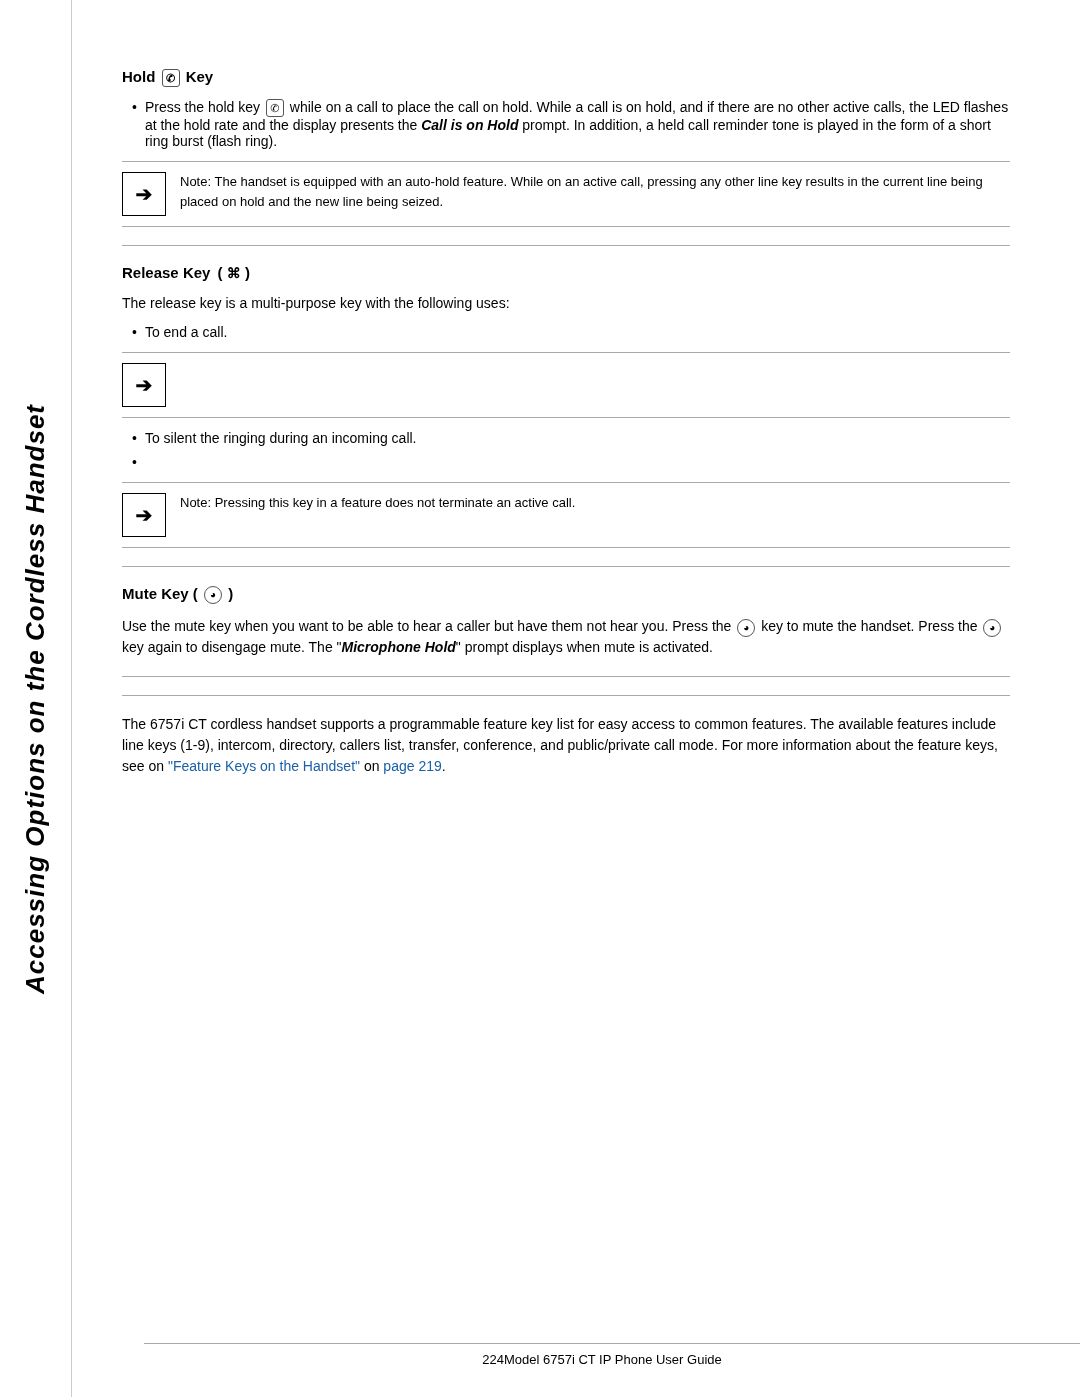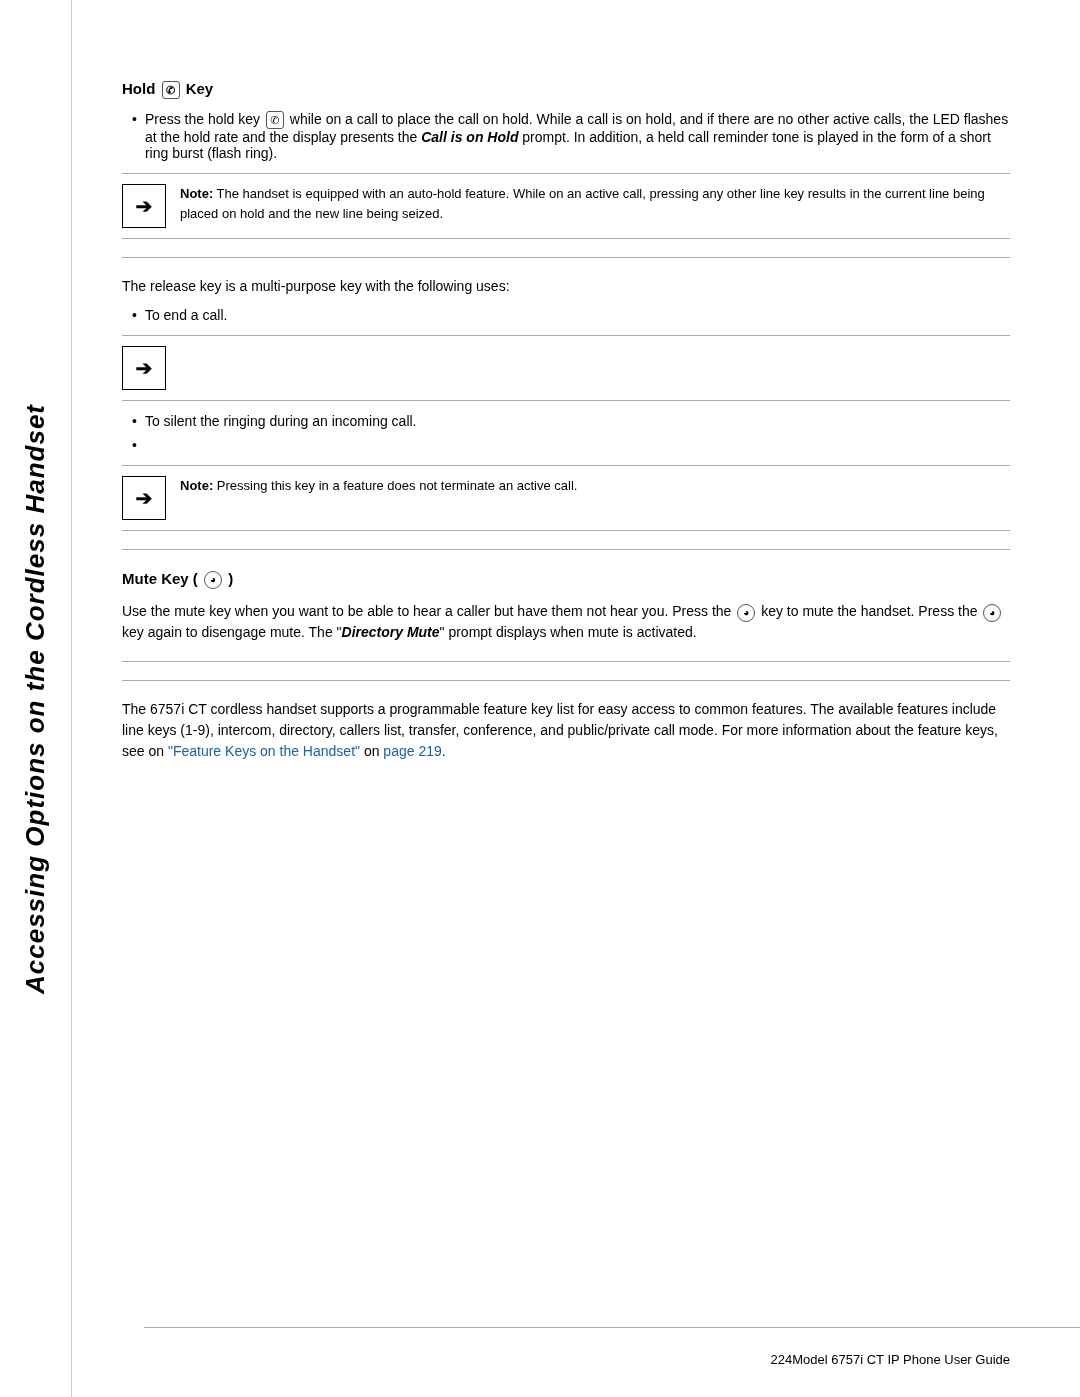--- a/index.html
+++ b/index.html
@@ -47,21 +47,21 @@
       flex: 1;
       padding: 60px 70px 80px 50px;
       position: relative;
     }
 
     
     .section-heading {
       font-size: 15px;
       font-weight: bold;
       margin-bottom: 12px;
-      margin-top: 20px;
+      margin-top: 8px;
     }
 
     
     p {
       margin-bottom: 10px;
       line-height: 1.5;
     }
 
     .bullet-item {
       display: flex;
@@ -96,21 +96,21 @@
       font-size: 20px;
       font-weight: bold;
     }
 
     .note-text {
       font-size: 13px;
       line-height: 1.5;
     }
 
     .note-text strong {
-      font-weight: bold;
+      font-weight: normal;
     }
 
     
     .section-divider {
       border: none;
       border-top: 1px solid #aaa;
       margin: 18px 0;
     }
 
     
@@ -148,22 +148,22 @@
       margin: 0 2px;
     }
 
     
     .footer {
       position: absolute;
       bottom: 30px;
       left: 72px;
       right: 0;
       display: flex;
-      justify-content: flex-end;
-      padding: 24px 70px 0 50px;
+      justify-content: center;
+      padding: 8px 70px 0 50px;
       border-top: 1px solid #aaa;
       font-size: 13px;
     }
 
     .link-blue {
       color: #1a5fa8;
       text-decoration: none;
     }
 
     
@@ -238,20 +238,26 @@
         <div class="note-arrow">➔</div>
         <div class="note-text">
           <strong>Note:</strong> The handset is equipped with an auto-hold feature. While on an active call, pressing any other line key results in the current line being placed on hold and the new line being seized.
         </div>
       </div>
     </div>
 
     <hr class="section-divider">
 
     <div>
+      <div class="section-heading">
+        <span>Release Key</span>
+        <span style="margin-left:3px;">(
+          <span style="font-size:14px;">⌘</span>
+        )</span>
+      </div>
 
       <p>The release key is a multi-purpose key with the following uses:</p>
 
       <div class="bullet-item">
         <span class="bullet">•</span>
         <span>To end a call.</span>
       </div>
 
       <div class="note-box">
         <div class="note-arrow">➔</div>
@@ -280,21 +286,21 @@
       <div class="section-heading">
         <span>Mute Key</span>
         <span> ( <span class="inline-icon">◕</span> )</span>
       </div>
 
       <p>
         Use the mute key when you want to be able to hear a caller but have them not hear you. Press the
         <span class="inline-icon">◕</span>
         key to mute the handset. Press the
         <span class="inline-icon">◕</span>
-        key again to disengage mute. The "<span class="italic-bold">Directory Mute</span>" prompt displays when mute is activated.
+        key again to disengage mute. The "<span class="italic-bold">Microphone Hold</span>" prompt displays when mute is activated.
       </p>
     </div>
 
     <hr class="section-divider">
 
 
     <hr class="section-divider">
 
     <div>
 

